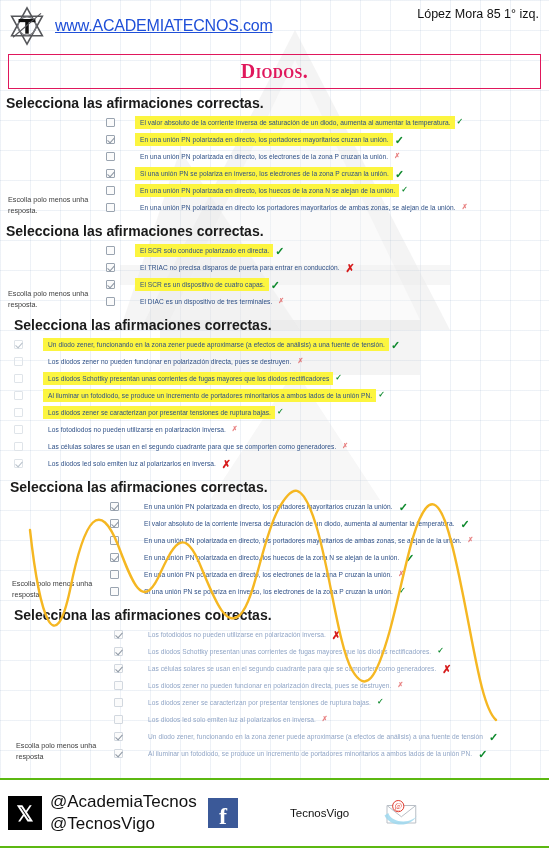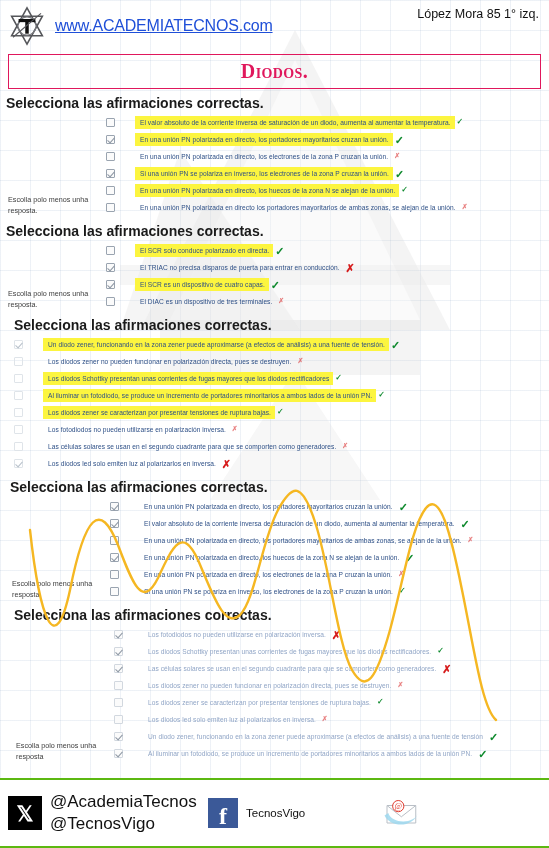--- a/index.html
+++ b/index.html
@@ -108,21 +108,21 @@
   #x-logo { width:34px; height:34px; background:#000; display:flex;
             align-items:center; justify-content:center; flex:none; }
   #x-logo span { color:#fff; font-size:21px; font-weight:bold; font-family:"Liberation Sans",sans-serif; line-height:1; }
   .handles { font-size:17px; color:#111; line-height:1.3; }
   #foot-fb { display:flex; align-items:center; gap:8px; width:175px; }
   #fb-logo { width:30px; height:30px; background:#3b5998; color:#fff; flex:none;
              font-size:24px; font-weight:bold; font-family:"Liberation Serif",serif;
              display:flex; align-items:flex-end; justify-content:center; line-height:.95; }
   #foot-mail { display:flex; align-items:center; gap:6px; flex:1; }
   #mail-icon { width:38px; height:30px; flex:none; }
-  .foot-label { font-size:11.5px; color:#111; }
+  .foot-label { font-size:11.5px; color:#111;margin-left:44px; }
 </style>
 </head>
 <body>
 
 <div id="grid-bg"></div>
 
 <svg id="watermark" viewBox="0 0 330 530" preserveAspectRatio="none">
   <polygon points="175,0 330,300 20,300" fill="#cfcfcf" opacity=".45"></polygon>
   <polygon points="175,30 300,290 50,290" fill="#ffffff" opacity=".55"></polygon>
   <polygon points="60,120 180,300 0,300" fill="#d8d8d8" opacity=".5"></polygon>

